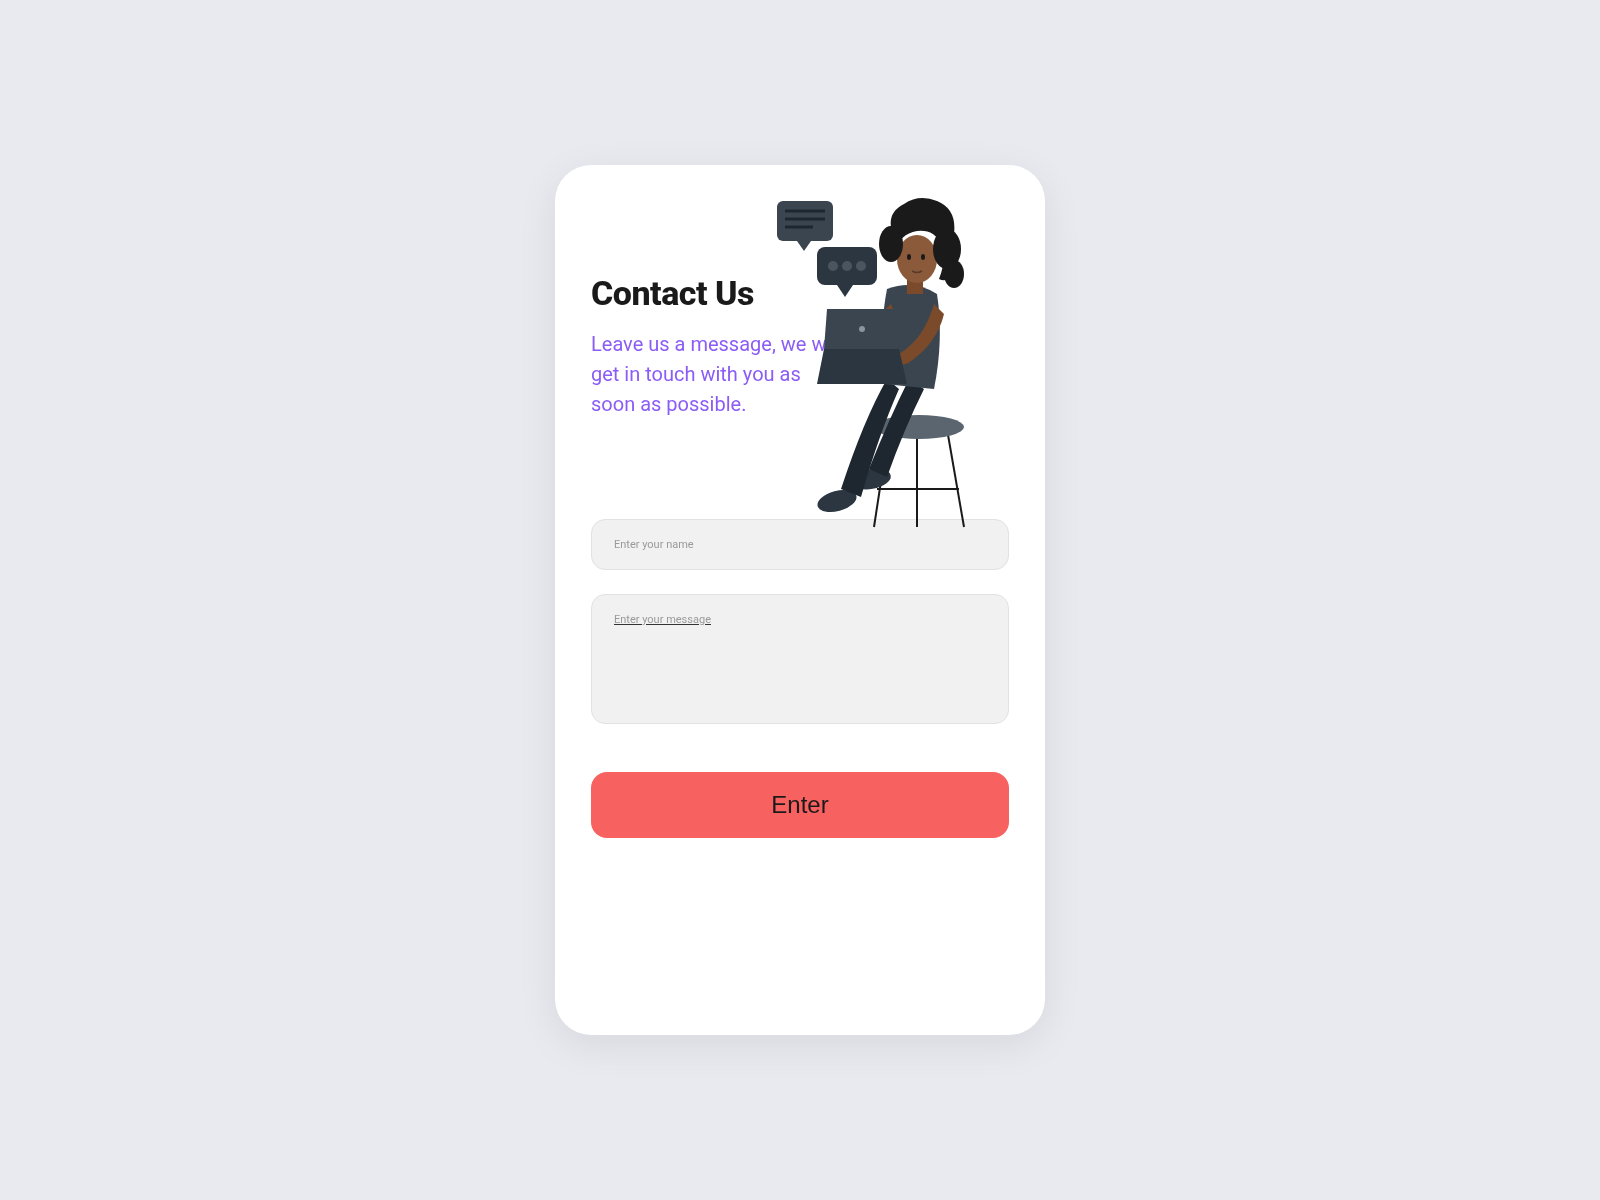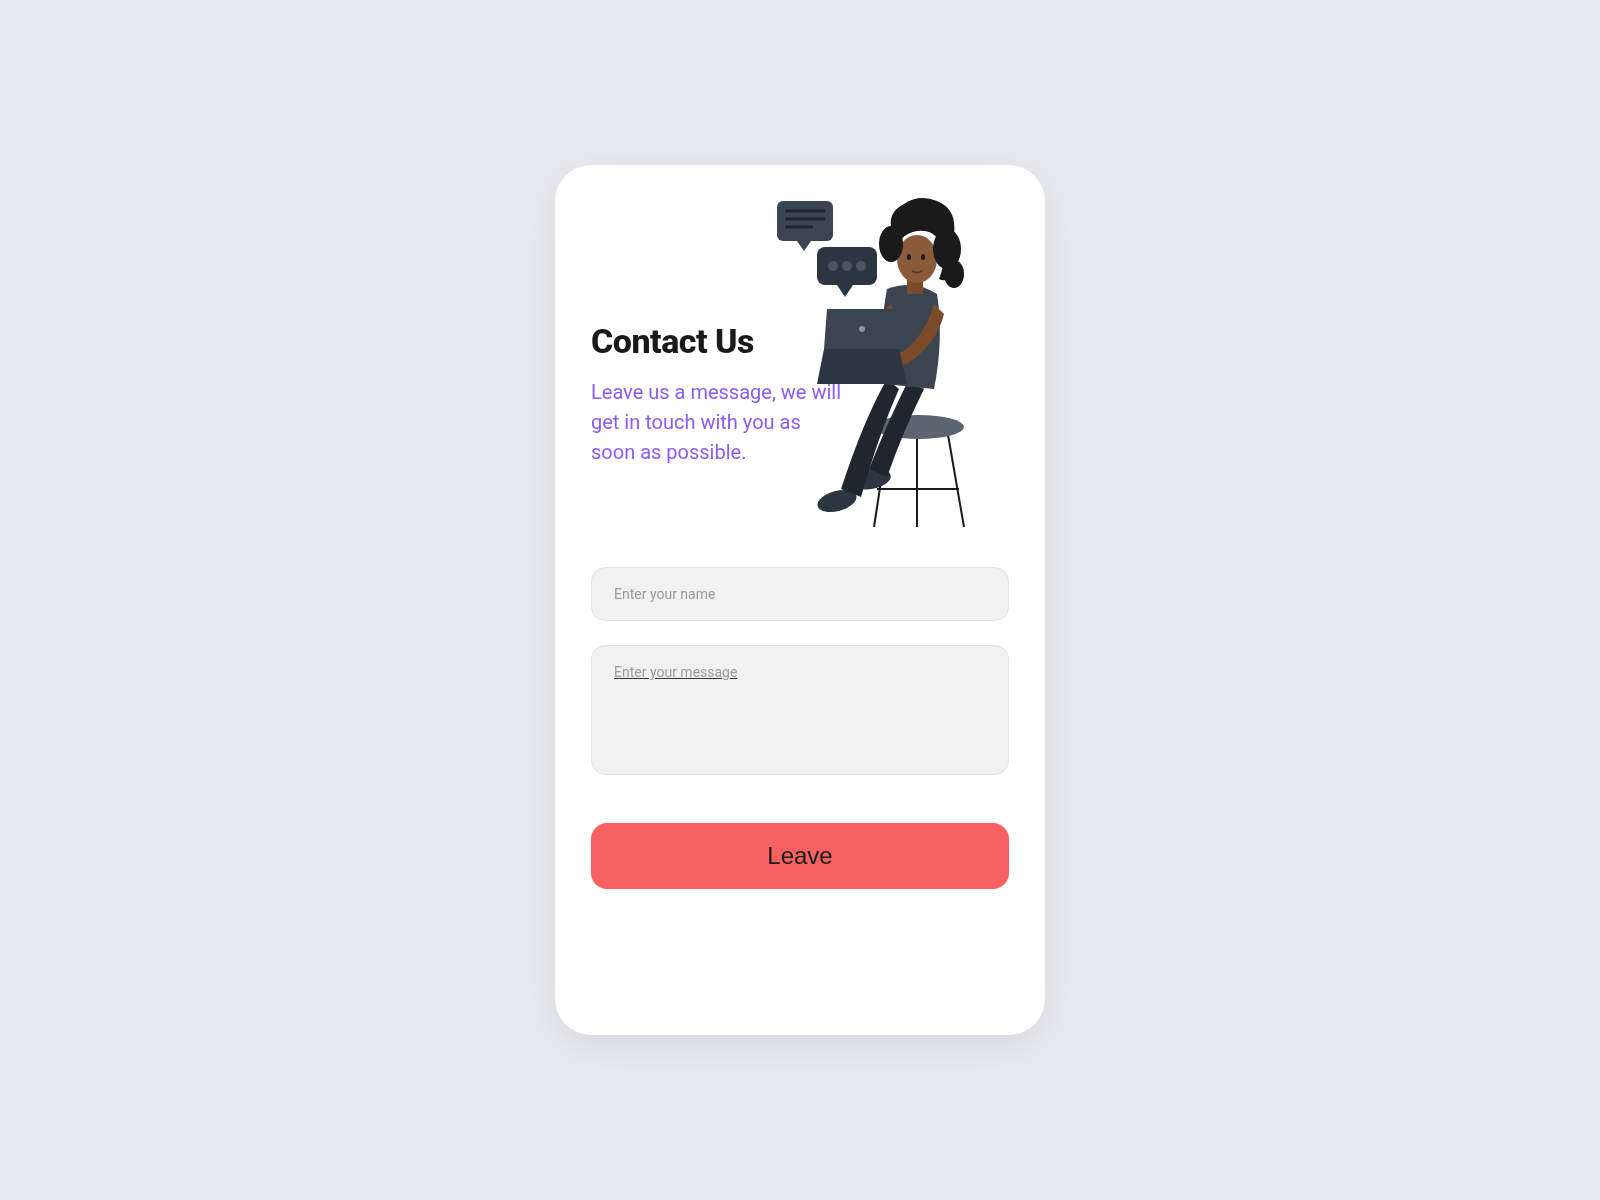--- a/index.html
+++ b/index.html
@@ -27,21 +27,21 @@
       overflow: hidden;
     }
     .illustration {
       position: absolute;
       top: 24px;
       right: 16px;
       width: 260px;
       height: 340px;
     }
     .header {
-      margin-top: 112px;
+      margin-top: 64px;
       max-width: 260px;
     }
     .title {
       font-size: 34px;
       font-weight: 800;
       color: #1a1a1a;
       letter-spacing: -0.5px;
       margin-bottom: 16px;
     }
     .subtitle {
@@ -55,21 +55,21 @@
       display: flex;
       flex-direction: column;
       gap: 24px;
     }
     .input {
       width: 100%;
       background: #f1f1f1;
       border: 1px solid #e2e2e2;
       border-radius: 14px;
       padding: 18px 22px;
-      font-size: 14px;
+      font-size: 11px;
       color: #333;
       outline: none;
       font-family: inherit;
     }
     .input::placeholder {
       color: #9a9a9a;
     }
     .textarea {
       height: 130px;
       resize: none;
@@ -148,15 +148,15 @@
   </div>
 
   <div class="header">
     <h1 class="title">Contact Us</h1>
     <p class="subtitle">Leave us a message, we will get in touch with you as soon as possible.</p>
   </div>
 
   <div class="form">
     <input type="text" class="input" placeholder="Enter your name" style="">
     <textarea class="input textarea" placeholder="Enter your message" style=""></textarea>
-    <button class="submit-btn">Leave</button>
+    <button class="submit-btn">Enter</button>
   </div>
 </div>
 
 </body></html>

